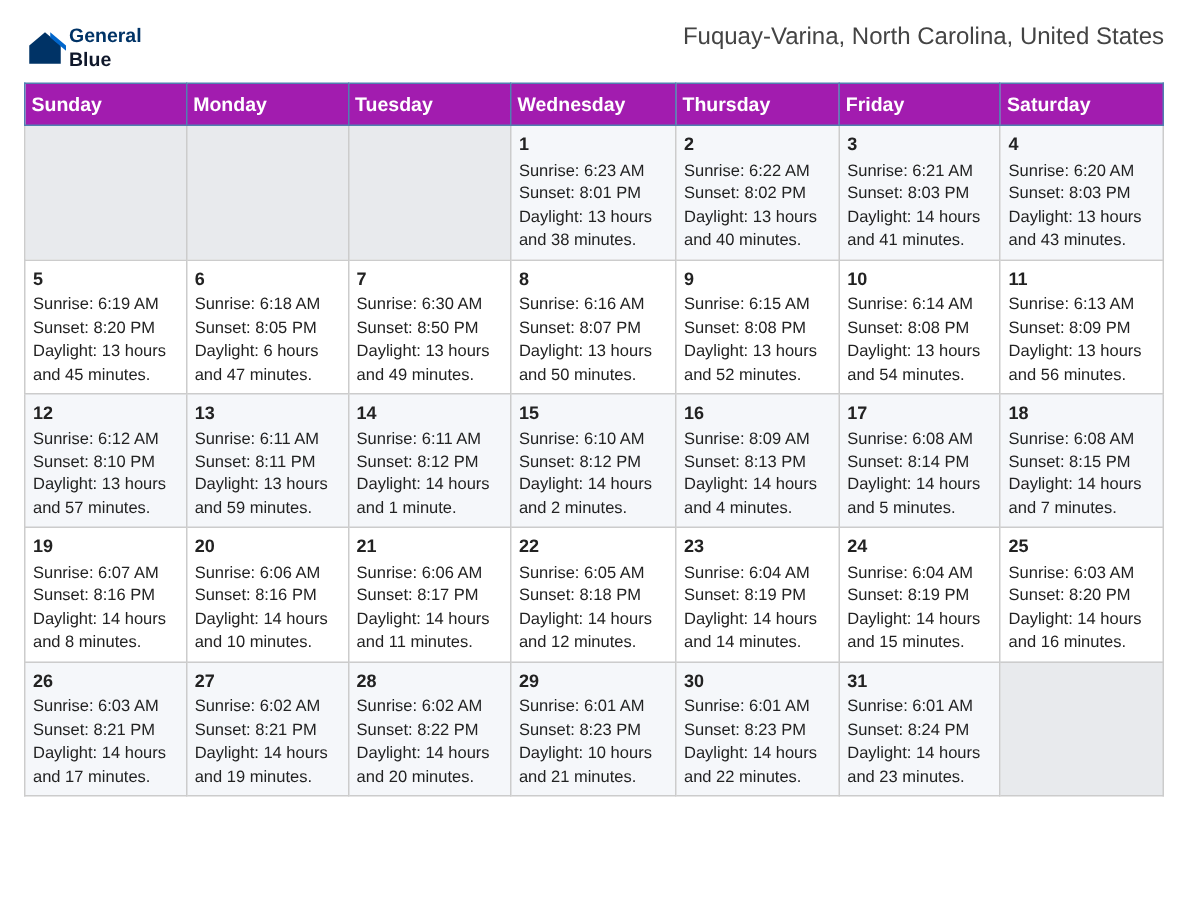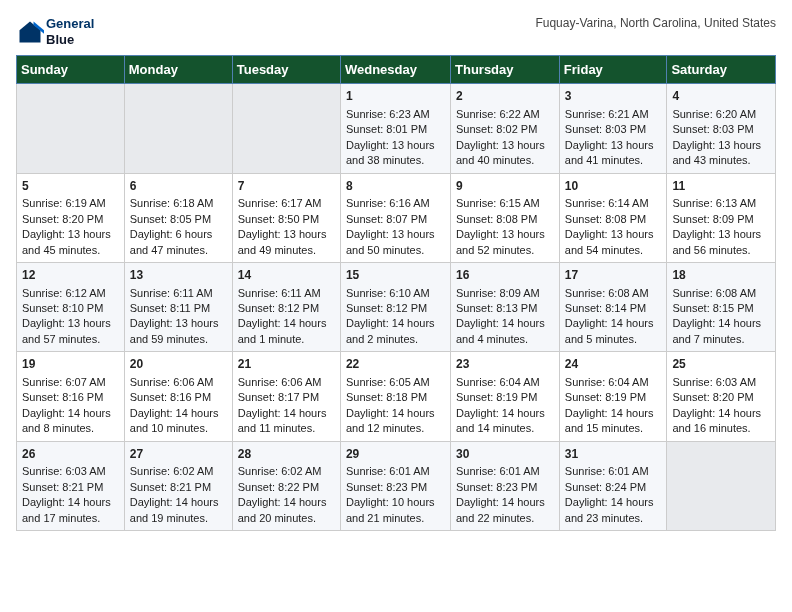--- a/index.html
+++ b/index.html
@@ -37,30 +37,30 @@
     }
     .title-block {
       text-align: right;
     }
     .main-title {
       font-size: 36px;
       font-weight: bold;
       color: #222;
     }
     .subtitle {
-      font-size: 12px;
+      font-size: 16px;
       color: #444;
     }
     .calendar {
       width: 100%;
       border-collapse: collapse;
       margin-top: 8px;
     }
     .calendar thead th {
-      background-color: #14532d;
+      background-color: #a21caf;
       color: #fff;
       font-size: 13px;
       font-weight: bold;
       padding: 6px 4px;
       text-align: left;
       border: 1px solid #5080b0;
     }
     .calendar tbody td {
       border: 1px solid #ccc;
       vertical-align: top;
@@ -135,21 +135,21 @@
         <td>
           <span class="day-number">2</span>
           <div>Sunrise: 6:22 AM</div>
           <div>Sunset: 8:02 PM</div>
           <div>Daylight: 13 hours and 40 minutes.</div>
         </td>
         <td>
           <span class="day-number">3</span>
           <div>Sunrise: 6:21 AM</div>
           <div>Sunset: 8:03 PM</div>
-          <div>Daylight: 13 hours and 41 minutes.</div>
+          <div>Daylight: 14 hours and 41 minutes.</div>
         </td>
         <td>
           <span class="day-number">4</span>
           <div>Sunrise: 6:20 AM</div>
           <div>Sunset: 8:03 PM</div>
           <div>Daylight: 13 hours and 43 minutes.</div>
         </td>
       </tr>
       <tr>
         <td>
@@ -159,21 +159,21 @@
           <div>Daylight: 13 hours and 45 minutes.</div>
         </td>
         <td>
           <span class="day-number">6</span>
           <div>Sunrise: 6:18 AM</div>
           <div>Sunset: 8:05 PM</div>
           <div>Daylight: 6 hours and 47 minutes.</div>
         </td>
         <td>
           <span class="day-number">7</span>
-          <div>Sunrise: 6:17 AM</div>
+          <div>Sunrise: 6:30 AM</div>
           <div>Sunset: 8:50 PM</div>
           <div>Daylight: 13 hours and 49 minutes.</div>
         </td>
         <td>
           <span class="day-number">8</span>
           <div>Sunrise: 6:16 AM</div>
           <div>Sunset: 8:07 PM</div>
           <div>Daylight: 13 hours and 50 minutes.</div>
         </td>
         <td>

